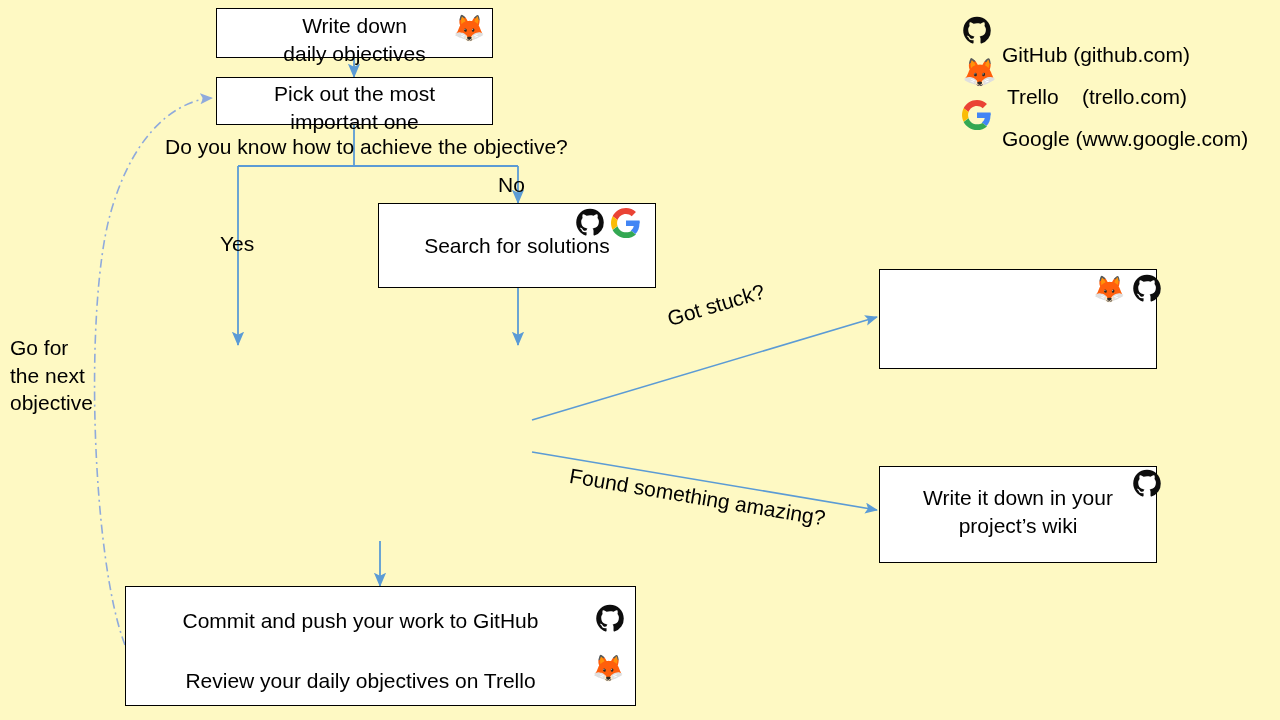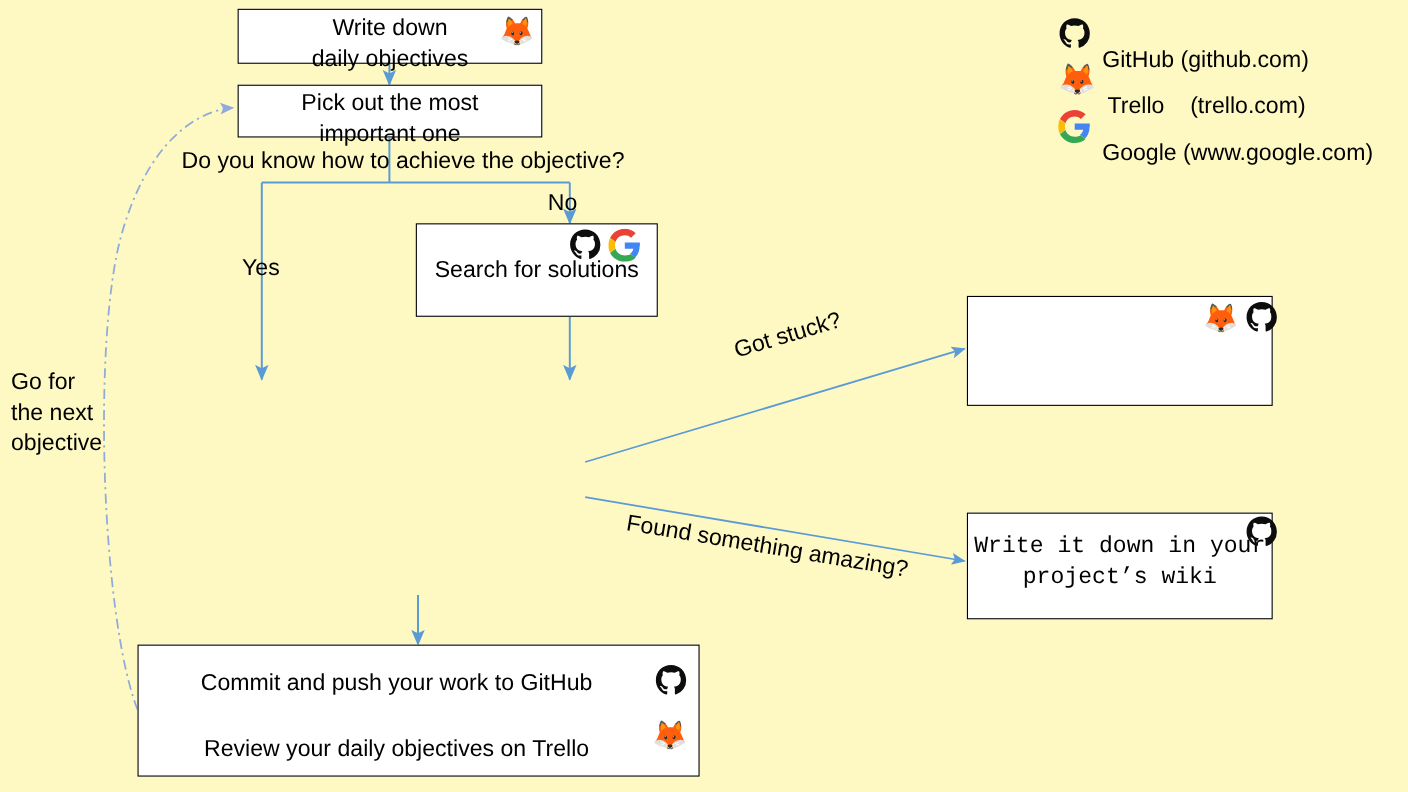--- a/index.html
+++ b/index.html
@@ -127,21 +127,21 @@
     <div class="node-icons" style="right:6px; top:6px;">
       <span class="icon husky">🦊</span>
     </div>
   </div>
 
   <div class="node" style="left:216px; top:77px; width:277px; height:48px;">
     <div class="node-text" style="top:2px;">Pick out the most
 important one</div>
   </div>
 
-  <div class="node" style="left:378px; top:203px; width:220px; height:85px;">
+  <div class="node" style="left:378px; top:203px; width:278px; height:85px;">
     <div class="node-text" style="top:28px;">Search for solutions</div>
     <div class="node-icons" style="right:14px; top:4px;">
       <span class="icon">
         <svg width="30" height="30" viewBox="0 0 24 24" aria-hidden="true">
           <path fill="#0d0d0d" d="M12 .5C5.73.5.99 5.24.99 11.5c0 4.86 3.15 8.98 7.52 10.43.55.1.75-.24.75-.53
           0-.26-.01-1.13-.02-2.05-3.06.67-3.71-1.3-3.71-1.3-.5-1.28-1.23-1.62-1.23-1.62-1-.69.08-.67.08-.67
           1.11.08 1.69 1.14 1.69 1.14.98 1.69 2.58 1.2 3.21.92.1-.72.39-1.2.7-1.48-2.44-.28-5.01-1.22-5.01-5.45
           0-1.2.43-2.19 1.14-2.96-.11-.28-.49-1.4.11-2.92 0 0 .93-.3 3.05 1.13a10.5 10.5 0 0 1 2.78-.37c.94 0
           1.89.13 2.78.37 2.11-1.43 3.04-1.13 3.04-1.13.61 1.52.23 2.64.11 2.92.71.77 1.14 1.76 1.14 2.96 0
           4.24-2.58 5.17-5.03 5.44.4.34.75 1.01.75 2.04 0 1.47-.01 2.66-.01 3.02 0 .29.2.64.76.53A10.53 10.53
@@ -170,21 +170,21 @@
           1.11.08 1.69 1.14 1.69 1.14.98 1.69 2.58 1.2 3.21.92.1-.72.39-1.2.7-1.48-2.44-.28-5.01-1.22-5.01-5.45
           0-1.2.43-2.19 1.14-2.96-.11-.28-.49-1.4.11-2.92 0 0 .93-.3 3.05 1.13a10.5 10.5 0 0 1 2.78-.37c.94 0
           1.89.13 2.78.37 2.11-1.43 3.04-1.13 3.04-1.13.61 1.52.23 2.64.11 2.92.71.77 1.14 1.76 1.14 2.96 0
           4.24-2.58 5.17-5.03 5.44.4.34.75 1.01.75 2.04 0 1.47-.01 2.66-.01 3.02 0 .29.2.64.76.53A10.53 10.53
           0 0 0 23.01 11.5C23.01 5.24 18.27.5 12 .5z"></path>
         </svg>
       </span>
     </div>
   </div>
 
-  <div class="node" style="left:879px; top:466px; width:278px; height:97px;font-family:Liberation Mono, monospace;">
+  <div class="node" style="left:879px; top:466px; width:278px; height:97px;">
     <div class="node-text" style="top:17px;">Write it down in your
 project’s wiki</div>
     <div class="node-icons" style="right:-6px; top:2px;">
       <span class="icon">
         <svg width="30" height="30" viewBox="0 0 24 24" aria-hidden="true">
           <path fill="#0d0d0d" d="M12 .5C5.73.5.99 5.24.99 11.5c0 4.86 3.15 8.98 7.52 10.43.55.1.75-.24.75-.53
           0-.26-.01-1.13-.02-2.05-3.06.67-3.71-1.3-3.71-1.3-.5-1.28-1.23-1.62-1.23-1.62-1-.69.08-.67.08-.67
           1.11.08 1.69 1.14 1.69 1.14.98 1.69 2.58 1.2 3.21.92.1-.72.39-1.2.7-1.48-2.44-.28-5.01-1.22-5.01-5.45
           0-1.2.43-2.19 1.14-2.96-.11-.28-.49-1.4.11-2.92 0 0 .93-.3 3.05 1.13a10.5 10.5 0 0 1 2.78-.37c.94 0
           1.89.13 2.78.37 2.11-1.43 3.04-1.13 3.04-1.13.61 1.52.23 2.64.11 2.92.71.77 1.14 1.76 1.14 2.96 0

